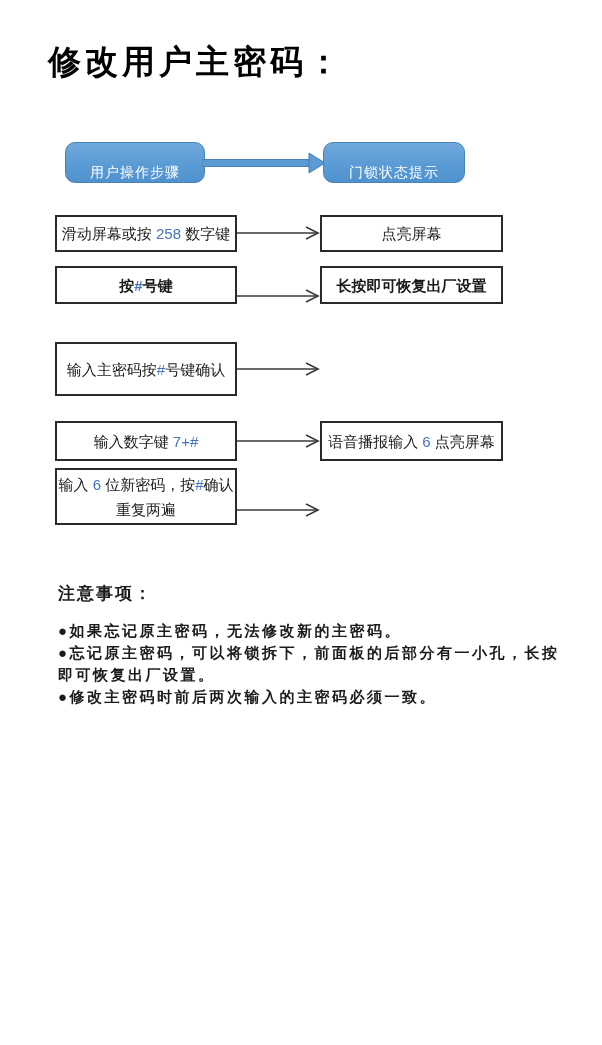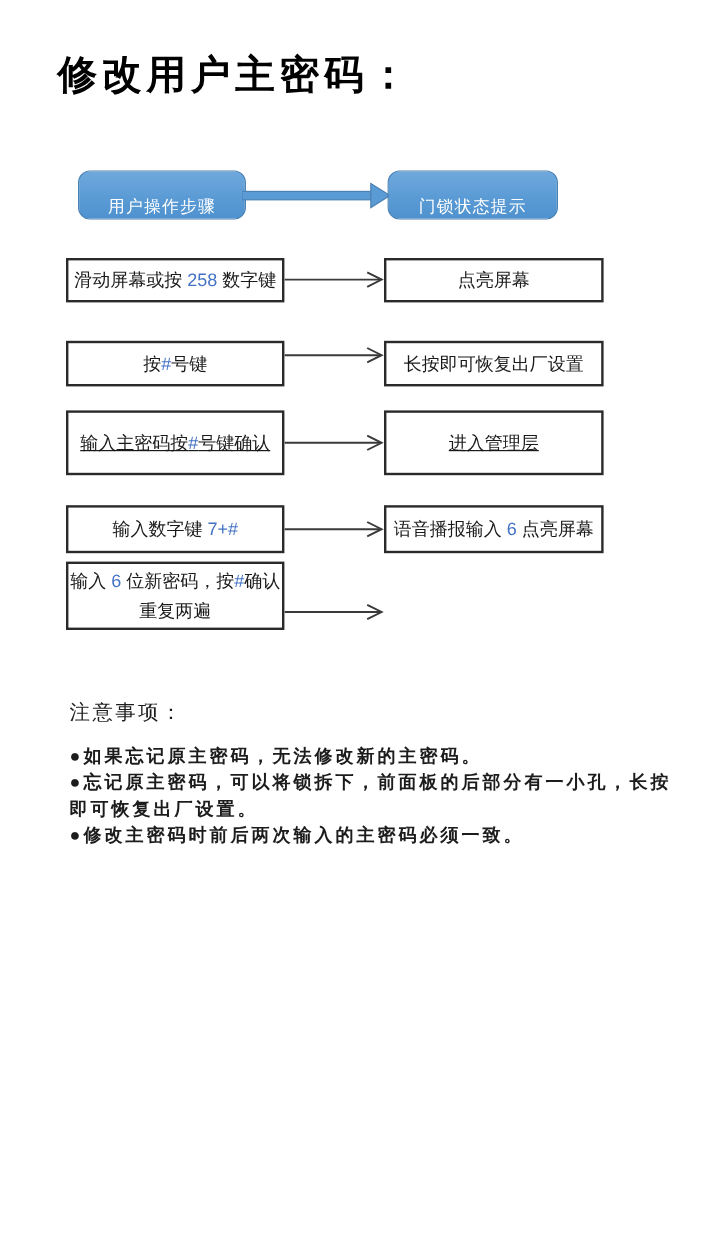--- a/index.html
+++ b/index.html
@@ -33,31 +33,31 @@
   .box{
     position:absolute;background:#ffffff;
     border:2px solid #2a2a2a;box-sizing:border-box;
     display:flex;flex-direction:column;align-items:center;justify-content:center;
     font-size:15px;color:#1a1a1a;
     text-align:center;
   }
   .lbox{left:55px;width:182px;}
   .rbox{left:320px;width:183px;}
   .r1{top:215px;height:37px;}
-  .r2{top:284px;height:38px;}
-  .r3{top:342px;height:54px;text-decoration:underline;}
+  .r2{top:266px;height:38px;font-weight:bold;}
+  .r3{top:342px;height:54px;}
   .r4{top:421px;height:40px;}
   .r5{top:468px;height:57px;}
   .bline{white-space:nowrap;line-height:25px;}
   .box.align-left{align-items:flex-start;text-align:left;padding:0 5px;}
   .arrow{position:absolute;left:237px;}
   
   .notes-heading{
     position:absolute;left:58px;top:582px;
-    font-size:17px;font-weight:normal;letter-spacing:2px;margin:0;
+    font-size:17px;font-weight:bold;letter-spacing:2px;margin:0;
   }
   .notes-body{
     position:absolute;left:58px;top:620px;width:505px;
     font-size:15px;font-weight:bold;letter-spacing:2.5px;line-height:22px;
   }
   .notes-body p{margin:0;}
 </style>
 </head>
 <body>
 
@@ -98,23 +98,20 @@
     <div class="bline"><span>长按即可恢复出厂设置</span></div>
   </div>
 
   <div class="box lbox r3">
     <div class="bline"><span>输入主密码按</span><span style="color: rgb(68, 114, 196);">#</span><span>号键确认</span></div>
   </div>
   <svg class="arrow" style="top:361px" width="84" height="16">
     <line x1="0" y1="8" x2="80" y2="8" stroke="#3a3a3a" stroke-width="1.6"></line>
     <polyline points="69,2 81,8 69,14" fill="none" stroke="#3a3a3a" stroke-width="1.6"></polyline>
   </svg>
-  <div class="box rbox r3">
-    <div class="bline"><span>进入管理层</span></div>
-  </div>
 
   <div class="box lbox r4">
     <div class="bline"><span>输入数字键 </span><span style="color: rgb(68, 114, 196);">7+#</span></div>
   </div>
   <svg class="arrow" style="top:433px" width="84" height="16">
     <line x1="0" y1="8" x2="80" y2="8" stroke="#3a3a3a" stroke-width="1.6"></line>
     <polyline points="69,2 81,8 69,14" fill="none" stroke="#3a3a3a" stroke-width="1.6"></polyline>
   </svg>
   <div class="box rbox r4">
     <div class="bline"><span>语音播报输入 </span><span style="color: rgb(68, 114, 196);">6</span><span> 点亮屏幕</span></div>

